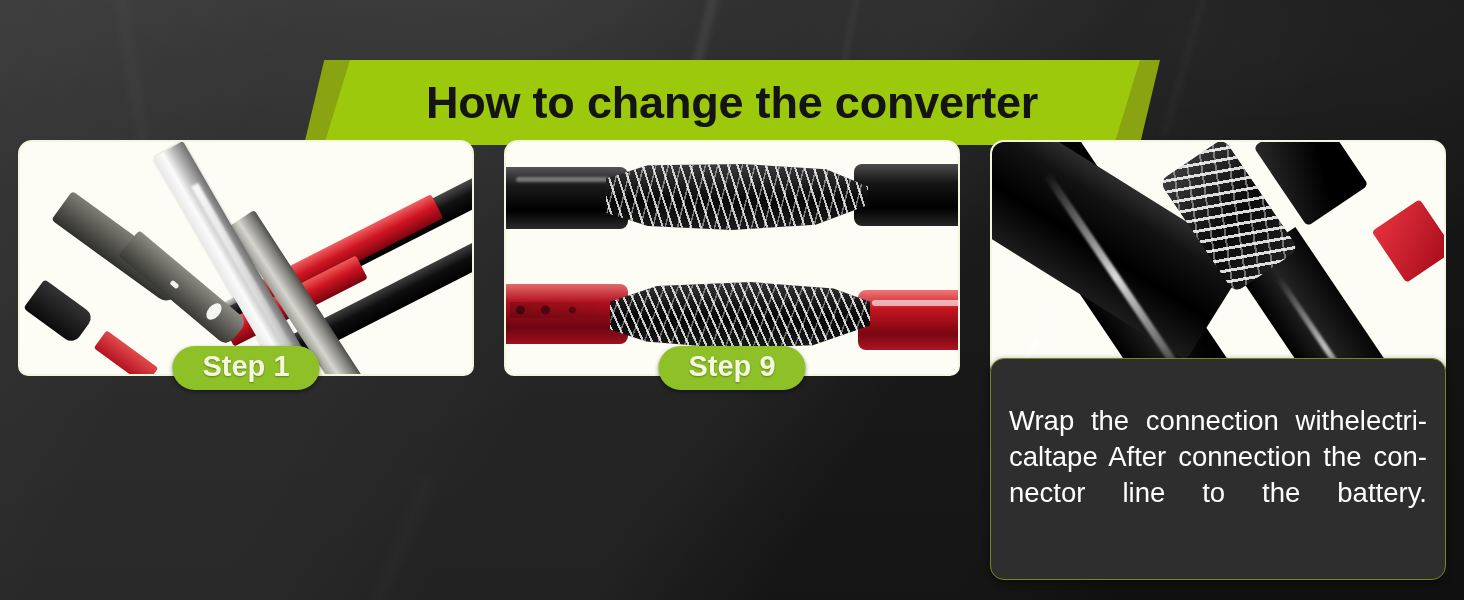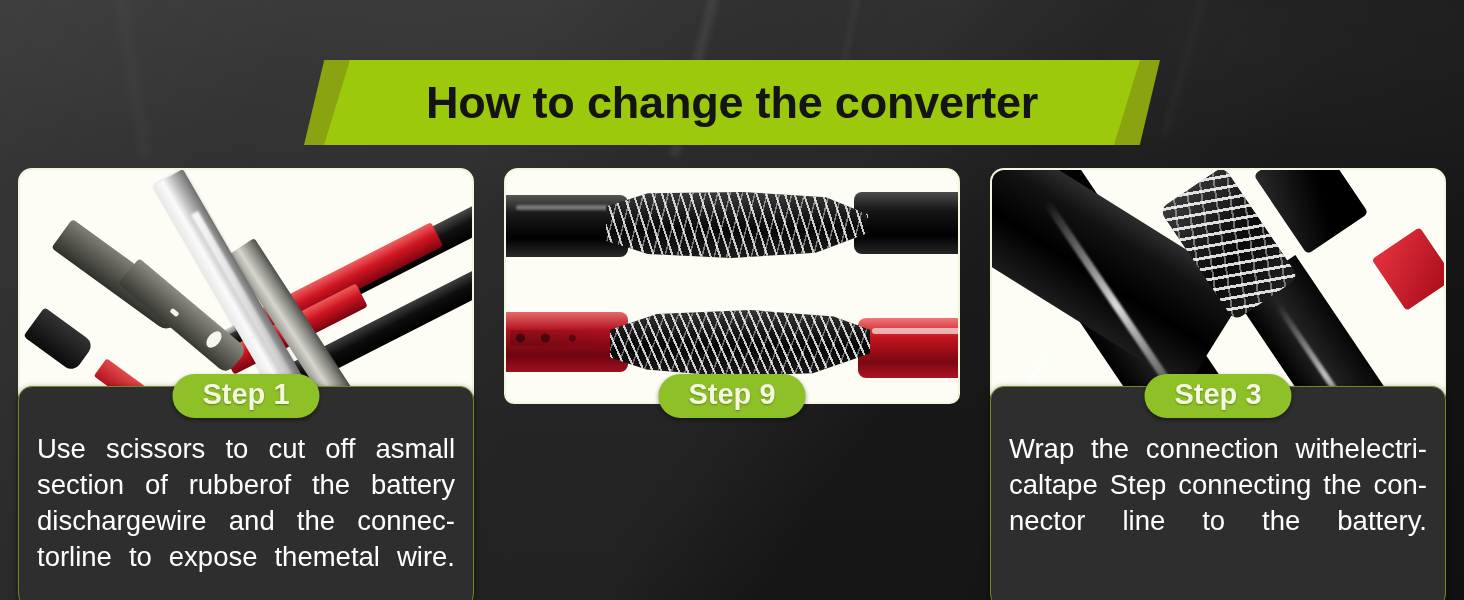--- a/index.html
+++ b/index.html
@@ -88,21 +88,20 @@
     width: 1428px;
     height: 440px;
     display: flex;
     gap: 30px;
   }
   .card {
     position: relative;
     flex: 1 1 0;
     border-radius: 14px;
     overflow: visible;
-    margin-top: 28px;
   }
 
   
   .photo {
     position: absolute;
     left: 0; right: 0; top: 0;
     height: 236px;
     background: #fdfdf5;
     border: 2px solid #f2f6dc;
     border-radius: 14px 14px 10px 10px;
@@ -367,23 +366,20 @@
       <div class="ph1 handle-a-tip"></div>
       <div class="ph1 red-bottom"></div>
       <div class="ph1 handle-b"></div>
       <div class="ph1 handle-b-notch"></div>
       <div class="ph1 handle-b-hole"></div>
       <div class="ph1 blade-lower"></div>
       <div class="ph1 blade-big"></div>
       <div class="ph1 gleam-a"></div>
     </div>
     <div class="badge">Step 1</div>
-    <div class="panel">
-      <div class="body">Use scissors to cut off asmall section of rubberof the battery dischargewire and the connec-torline to expose themetal wire.</div>
-    </div>
   </div>
 
   <div class="card">
     <div class="photo">
       <div class="ph2 blk-left"></div>
       <div class="ph2 blk-gleam"></div>
       <div class="ph2 blk-right"></div>
       <div class="ph2 join-top"></div>
       <div class="ph2 red-left"></div>
       <div class="ph2 red-print"></div>
@@ -399,19 +395,18 @@
       <div class="ph3 cable-mid"></div>
       <div class="ph3 tape-body"></div>
       <div class="ph3 cable-right"></div>
       <div class="ph3 cable-blk-tip"></div>
       <div class="ph3 foil"></div>
       <div class="ph3 red-tip"></div>
       <div class="ph3 gleam1"></div>
       <div class="ph3 gleam2"></div>
       <div class="ph3 gleam3"></div>
     </div>
-    <div class="badge">Step 3</div>
     <div class="panel">
-      <div class="body">Wrap the connection withelectri-caltape Step connecting the con-nector line to the battery.</div>
+      <div class="body">Wrap the connection withelectri-caltape After connection the con-nector line to the battery.</div>
     </div>
   </div>
 
 </div>
 
 </body></html>

